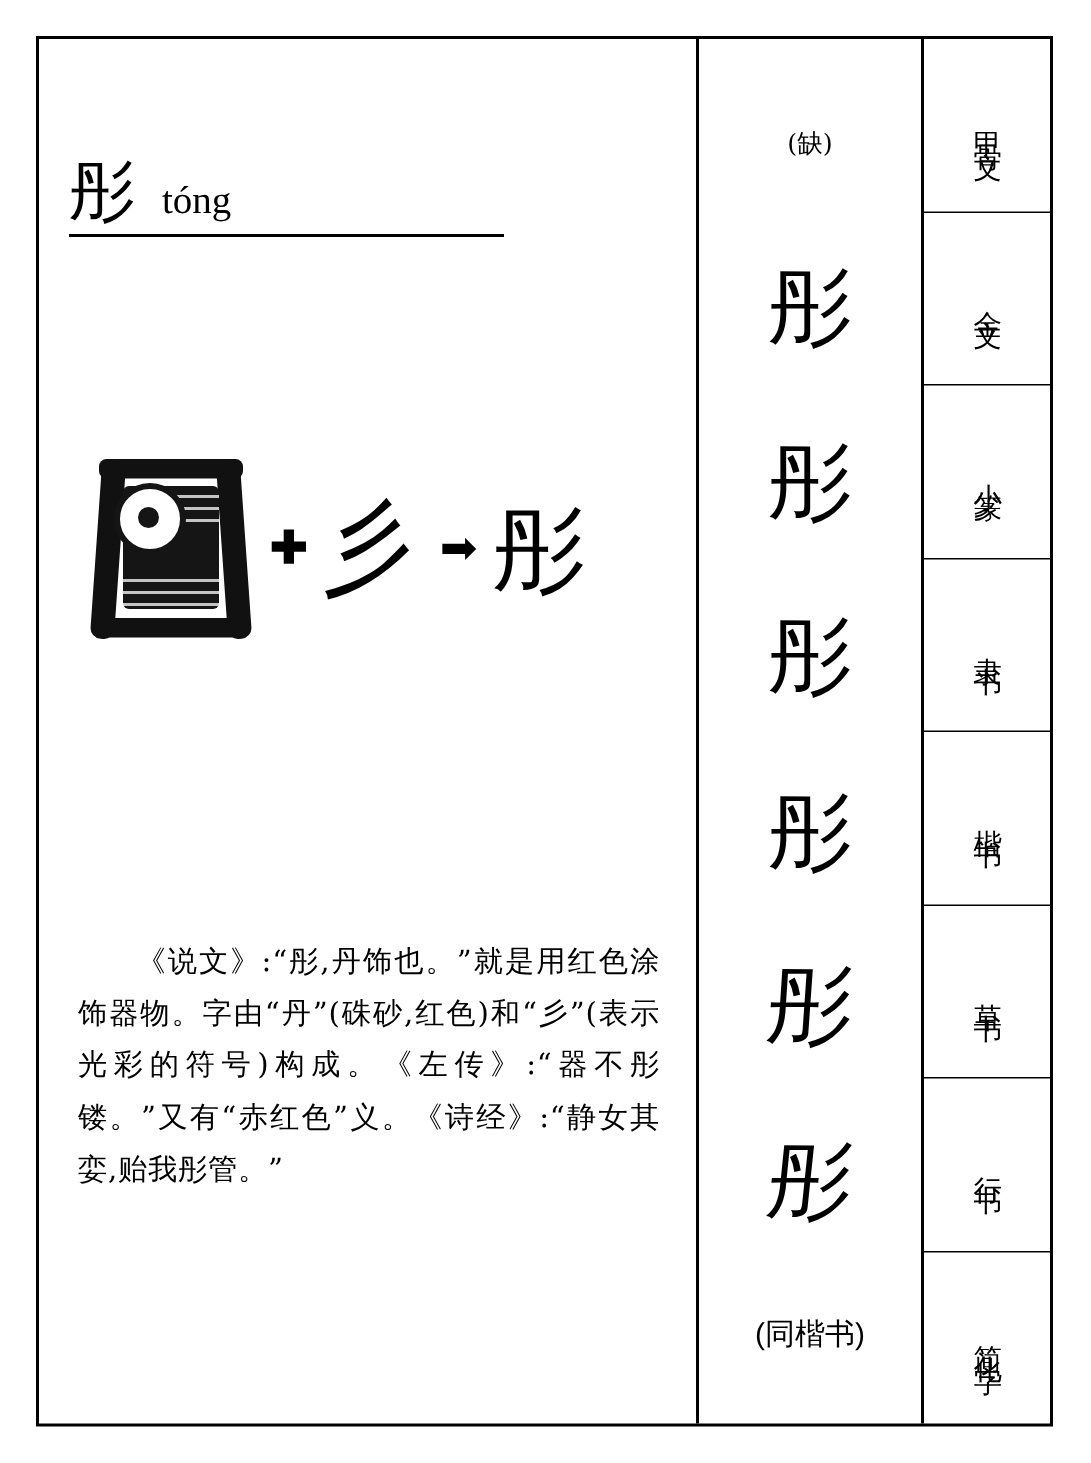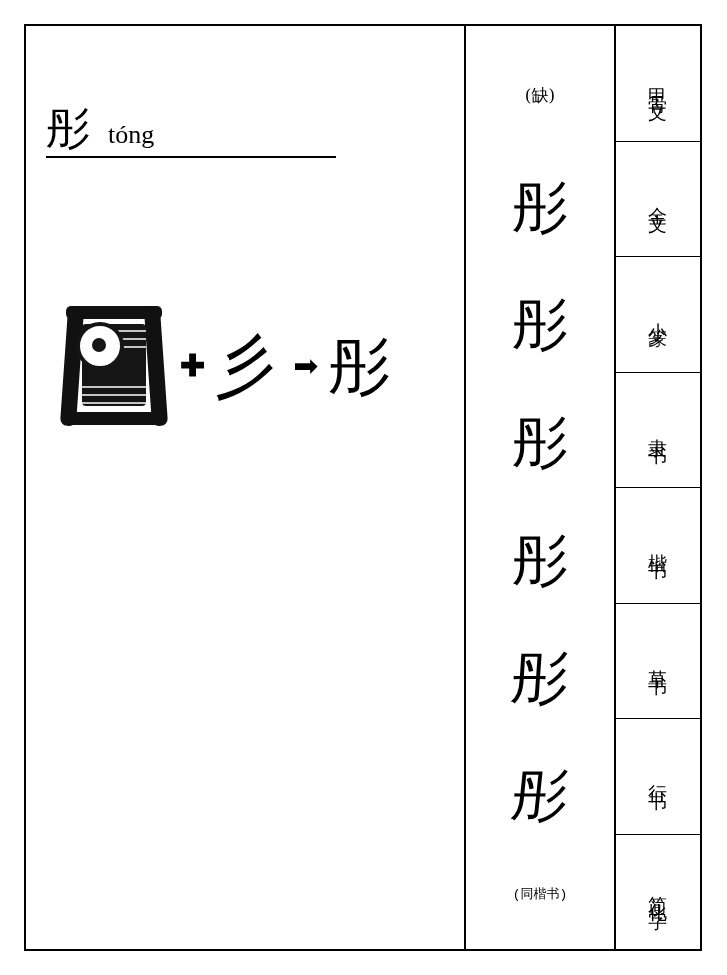--- a/index.html
+++ b/index.html
@@ -212,22 +212,22 @@
   }
   .script-col .form {
     font-family: "DejaVu Serif", serif;
     font-size: 56px;
     line-height: 1;
   }
   .script-col .form.f-cao { transform: skewX(-4deg) scale(1.02); }
   .script-col .form.f-xing { transform: skewX(-6deg); }
   .script-col .bottom-note {
     margin-bottom: 46px;
-    font-family: Liberation Mono, monospace;
-    font-size: 13px;
+    font-family: Liberation Sans, sans-serif;
+    font-size: 20px;
   }
 
   
   .label-col {
     width: 84px;
     height: 100%;
     box-sizing: border-box;
     display: flex;
     flex-direction: column;
   }
@@ -286,20 +286,21 @@
 
       <span class="plus-sign">✚</span>
 
       <span class="shan-glyph">彡</span>
 
       <span class="arrow">➡</span>
 
       <span class="result-glyph">彤</span>
     </div>
 
+    <div class="explanation">《说文》:“彤,丹饰也。”就是用红色涂饰器物。字由“丹”(硃砂,红色)和“彡”(表示光彩的符号)构成。《左传》:“器不彤镂。”又有“赤红色”义。《诗经》:“静女其娈,贻我彤管。”</div>
   </div>
 
   <div class="script-col">
     <div class="missing-note">(缺)</div>
     <div class="forms">
       <div class="form f-jin">彤</div>
       <div class="form f-zhuan">彤</div>
       <div class="form f-li">彤</div>
       <div class="form f-kai">彤</div>
       <div class="form f-cao">彤</div>

